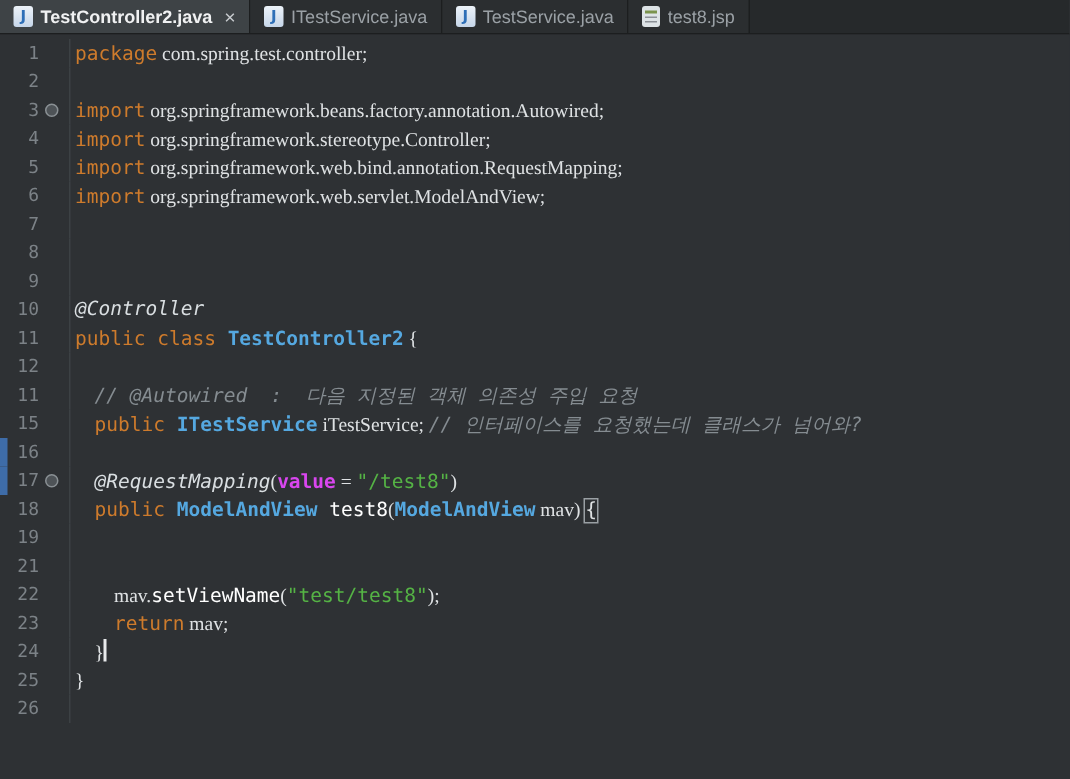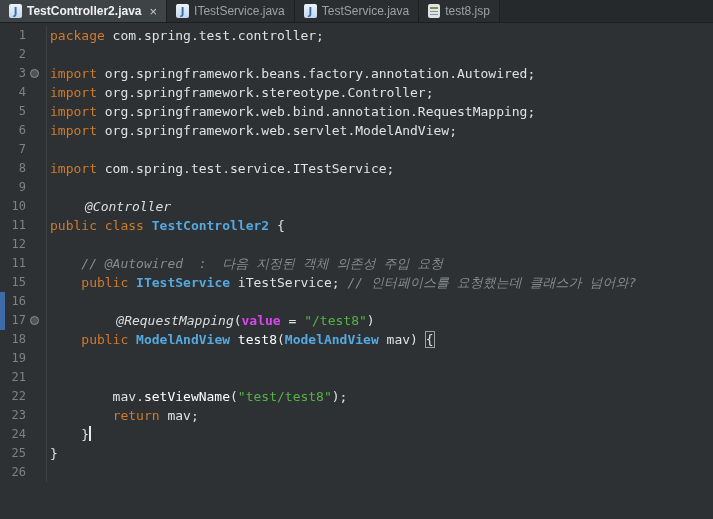--- a/index.html
+++ b/index.html
@@ -30,23 +30,23 @@
   .editor { flex:1 1 auto; background:#2E3134; padding-top:3px; overflow:hidden; }
   .line { display:flex; height:19px; line-height:19px; font-size:13px; }
   .gutter { flex:0 0 47px; display:flex; position:relative; border-right:1px solid #3C4144; }
   .lnum { flex:0 0 26px; text-align:right; color:#7C8287; font-size:12px; }
   .marker { width:9px; height:9px; margin:5px 0 0 4px; border-radius:50%; }
   .marker.on { background:#4E5357; border:1px solid #8A9094; }
   .changebar { position:absolute; left:0; top:0; bottom:0; width:5px; background:#3E6CA8; }
   .code { white-space:pre; color:#DFE2E4; padding-left:3px; }
 
   .seg-k { color:#CE7B2C; font-weight:normal; }
-  .seg-p { color:#DFE2E4; }
+  .seg-p { color:#DFE2E4;font-family:Liberation Serif, serif; }
   .seg-t { color:#55A8E0; font-weight:bold;text-align:center; }
-  .seg-a { color:#D9DEE1; font-style:italic;margin-left:35px; }
+  .seg-a { color:#D9DEE1; font-style:italic; }
   .seg-c { color:#858C91;font-style:italic; }
   .seg-s { color:#55B345; }
   .seg-v { color:#d946ef;font-weight:bold; }
   .seg-m { color:#ffffff; }
   .seg-b { color:#DFE2E4; outline:1px solid #9AA0A4; }
   .caret { display:inline-block; width:2px; height:15px; background:#E8EAEB; vertical-align:-2px; }
 </style>
 </head>
 <body>
 
@@ -118,21 +118,20 @@
           <span class="lnum">7</span>
           <span class="marker"></span>
         </span>
         <span class="code"></span>
       </div>
       <div class="line">
         <span class="gutter">
           <span class="lnum">8</span>
           <span class="marker"></span>
         </span>
-        <span class="code"><span class="seg-k">import</span><span class="seg-p"> com.spring.test.service.ITestService;</span></span>
       </div>
       <div class="line">
         <span class="gutter">
           <span class="lnum">9</span>
           <span class="marker"></span>
         </span>
         <span class="code"></span>
       </div>
       <div class="line">
         <span class="gutter">

